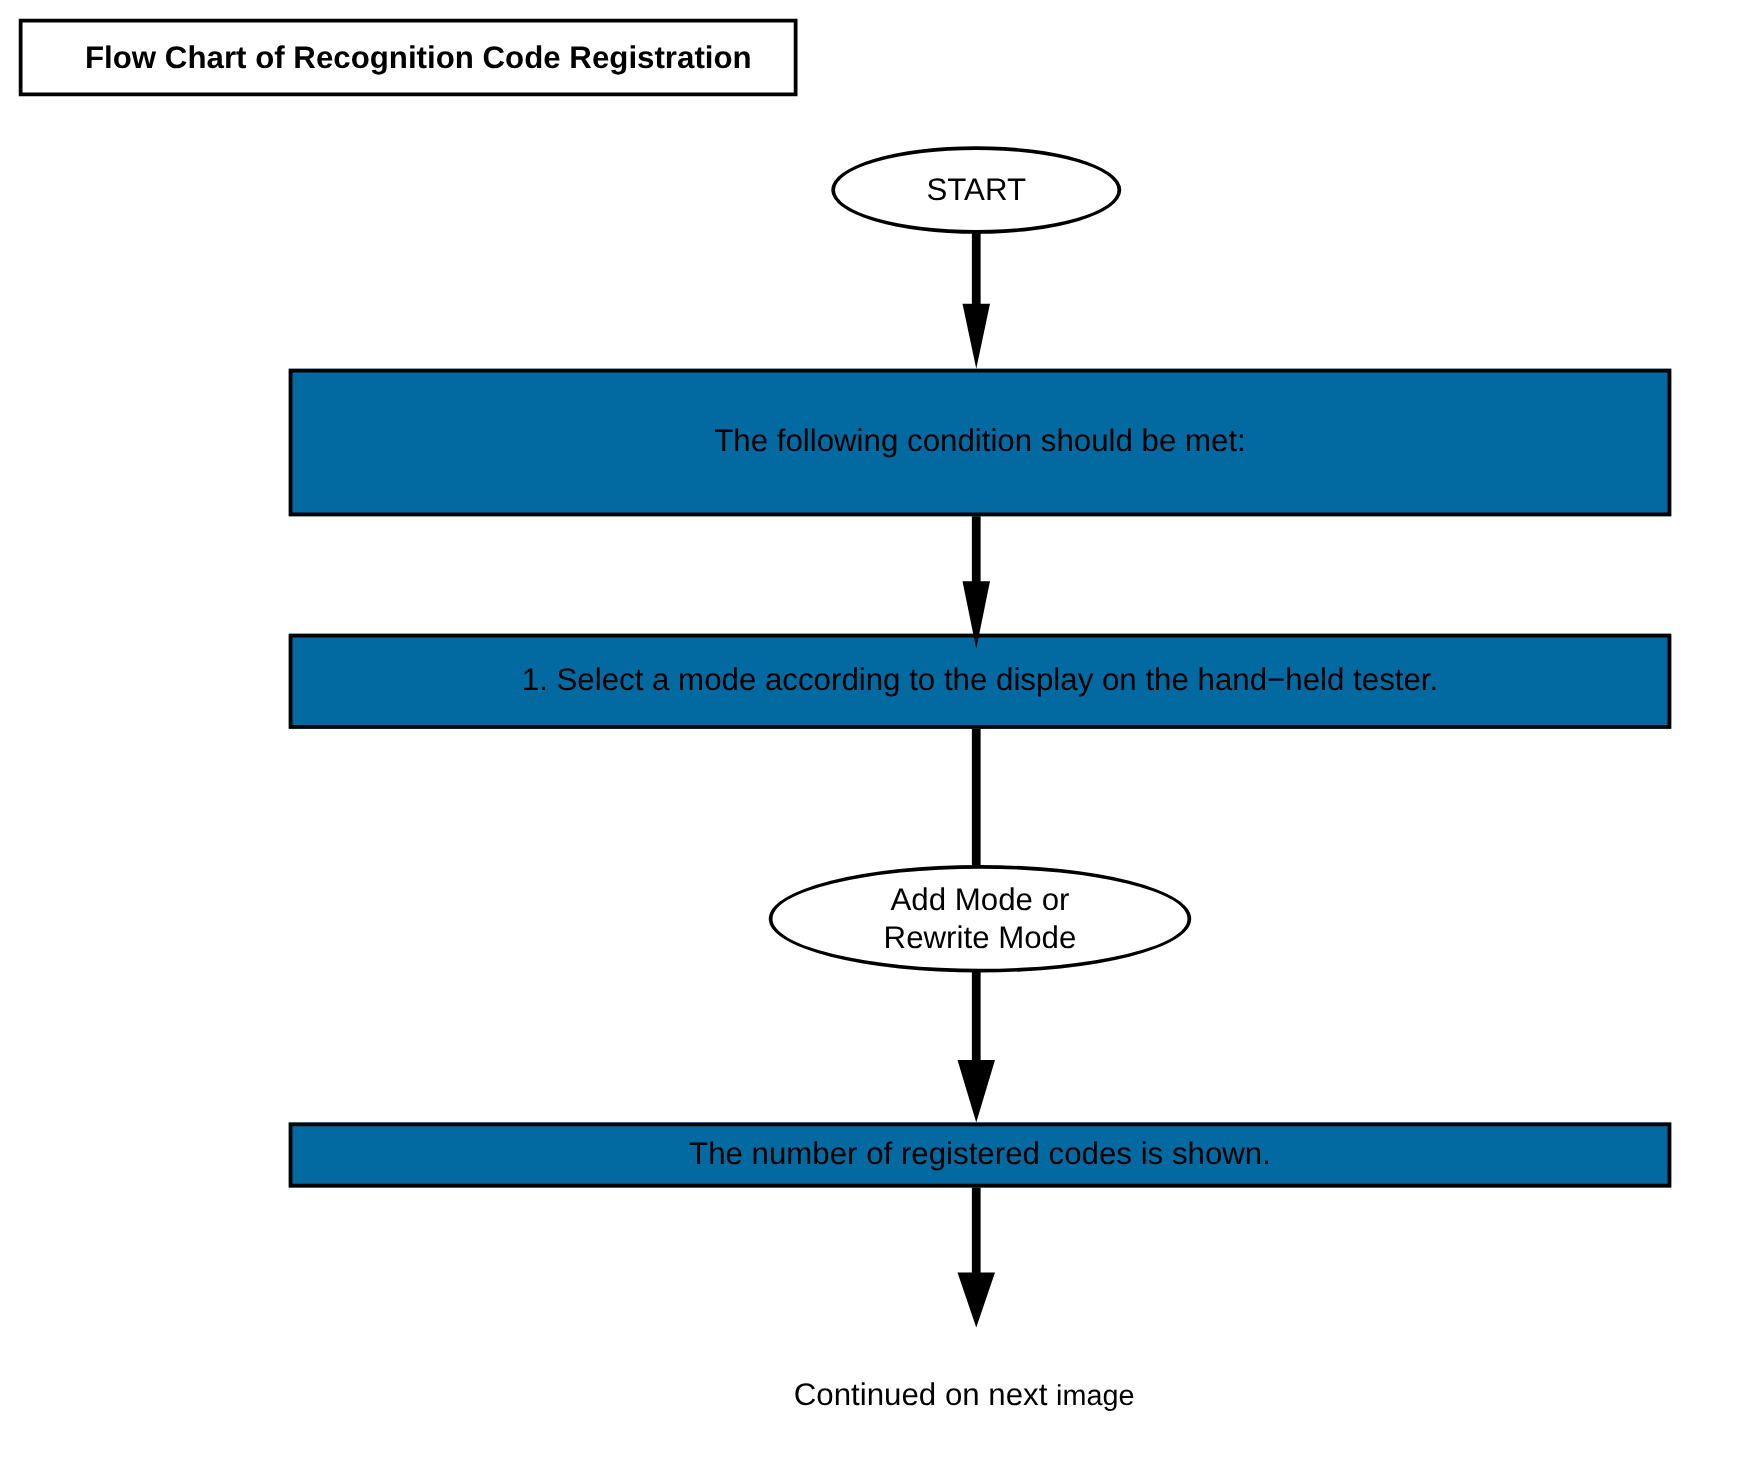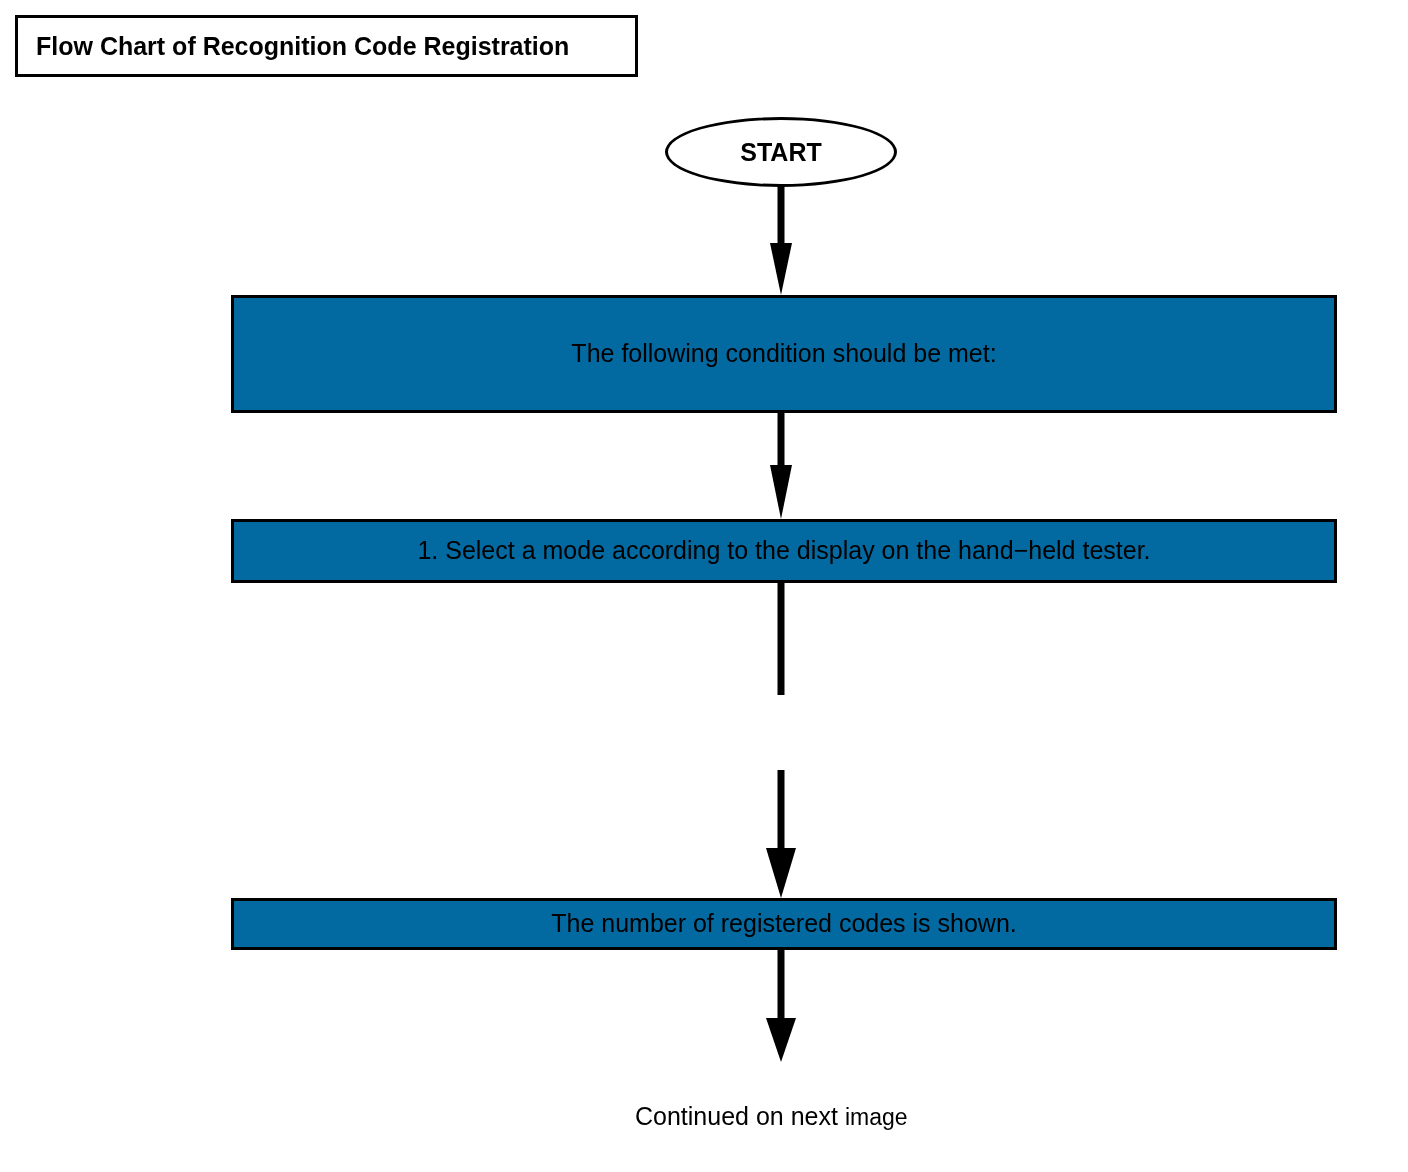--- a/index.html
+++ b/index.html
@@ -30,20 +30,21 @@
     box-sizing: border-box;
     display: flex;
     align-items: center;
   }
   .title-text {
     font-size: 25px;
     font-weight: bold;
     padding-left: 18px;
     letter-spacing: 0px;
     white-space: nowrap;
+    margin-left: 32px;
   }
 
   
   .proc-box {
     position: absolute;
     border: 3px solid #000;
     box-sizing: border-box;
     background: #0369a1;
     display: flex;
     flex-direction: column;
@@ -73,21 +74,20 @@
     position: absolute;
     border: 3px solid #000;
     border-radius: 50%;
     background: #fff;
     box-sizing: border-box;
     display: flex;
     flex-direction: column;
     align-items: center;
     justify-content: center;
     z-index: 3;
-    font-weight: bold;
   }
   .oval-line {
     font-size: 25px;
     white-space: nowrap;
     line-height: 1.22;
   }
 
   
   .conn {
     position: absolute;
@@ -147,28 +147,32 @@
 
   <div class="proc-box" style="left:231px; top:295px; width:1106px; height:118px;">
     <div class="proc-line">The following condition should be met:</div>
   </div>
 
   <div class="conn" style="left:749px; top:413px; width:64px; height:106px;">
     <div class="conn-stem" style="height:60px;"></div>
     <div class="arrowhead" style="border-left-width:11px; border-right-width:11px; border-top-width:54px;"></div>
   </div>
 
-  <div class="proc-box" style="left:231px; top:519px; width:1106px; height:64px;">
+  <div class="proc-box" style="left:231px; top:507px; width:1106px; height:76px;">
     <div class="proc-line">1. Select a mode according to the display on the hand−held tester.</div>
   </div>
 
   <div class="conn" style="left:749px; top:583px; width:64px; height:112px;">
     <div class="conn-stem" style="height:112px;"></div>
   </div>
 
+  <div class="oval" style="left:615px; top:692px; width:338px; height:86px;">
+    <div class="oval-line">Add Mode or</div>
+    <div class="oval-line">Rewrite Mode</div>
+  </div>
 
   <div class="conn" style="left:749px; top:770px; width:64px; height:128px;">
     <div class="conn-stem" style="height:82px;"></div>
     <div class="arrowhead" style="border-left-width:15px; border-right-width:15px; border-top-width:50px;"></div>
   </div>
 
   <div class="proc-box" style="left:231px; top:898px; width:1106px; height:52px;">
     <div class="proc-line">The number of registered codes is shown.</div>
   </div>
 

